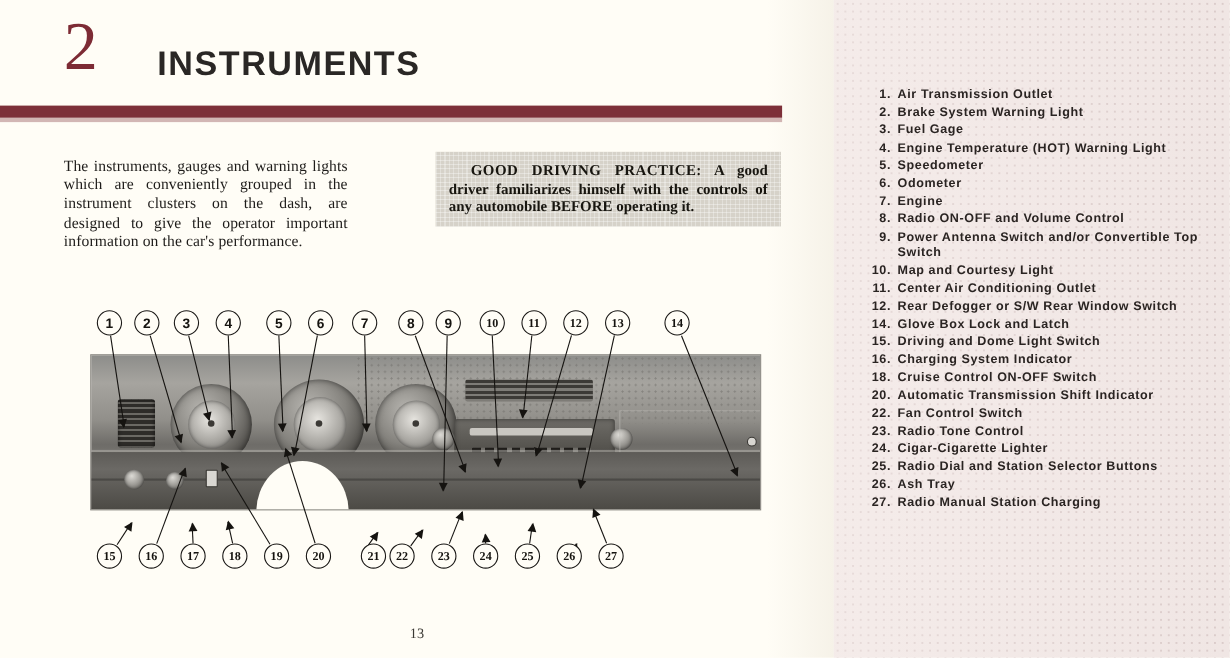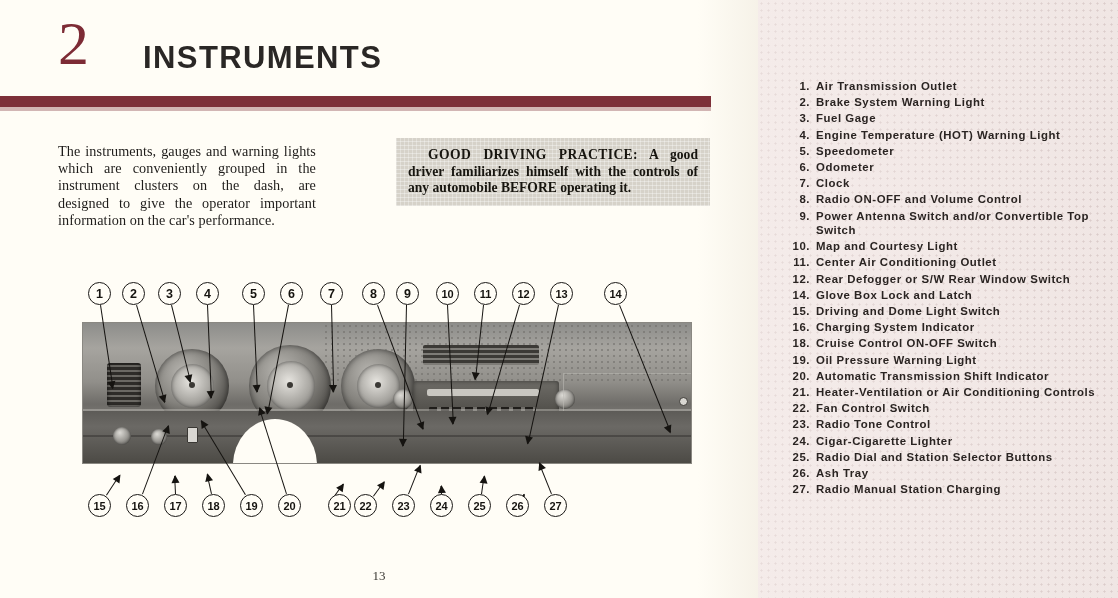--- a/index.html
+++ b/index.html
@@ -166,21 +166,21 @@
 
   
   .callout{
     position:absolute;width:23px;height:23px;border-radius:50%;
     border:1.6px solid #1a1816;background:#fffdf6;
     font-family:"Liberation Sans", sans-serif;
     font-size:12.5px;font-weight:700;color:#15130f;
     display:flex;align-items:center;justify-content:center;
     box-sizing:border-box;
   }
-  .callout.n2{font-size:11px;}
+  .callout.n2{font-size:11px;font-family:Liberation Serif, serif;}
   .lead-line{position:absolute;transform-origin:0 0;height:1.4px;background:#151310;}
   .lead-line:after{
     content:"";position:absolute;right:-1px;top:-3.2px;
     border-left:8px solid #151310;
     border-top:4px solid transparent;
     border-bottom:4px solid transparent;
   }
 
   .page-number{
     position:absolute;left:0;top:568px;width:758px;text-align:center;
@@ -359,21 +359,21 @@
         <div class="legend-item">
           <span class="idx">5.</span>
           <span class="lbl">Speedometer</span>
         </div>
         <div class="legend-item">
           <span class="idx">6.</span>
           <span class="lbl">Odometer</span>
         </div>
         <div class="legend-item">
           <span class="idx">7.</span>
-          <span class="lbl">Clock</span>
+          <span class="lbl">Engine</span>
         </div>
         <div class="legend-item">
           <span class="idx">8.</span>
           <span class="lbl">Radio ON-OFF and Volume Control</span>
         </div>
         <div class="legend-item">
           <span class="idx">9.</span>
           <span class="lbl">Power Antenna Switch and/or Convertible Top Switch</span>
         </div>
         <div class="legend-item">
@@ -398,32 +398,24 @@
         </div>
         <div class="legend-item">
           <span class="idx">16.</span>
           <span class="lbl">Charging System Indicator</span>
         </div>
         <div class="legend-item">
           <span class="idx">18.</span>
           <span class="lbl">Cruise Control ON-OFF Switch</span>
         </div>
         <div class="legend-item">
-          <span class="idx">19.</span>
-          <span class="lbl">Oil Pressure Warning Light</span>
-        </div>
-        <div class="legend-item">
           <span class="idx">20.</span>
           <span class="lbl">Automatic Transmission Shift Indicator</span>
         </div>
         <div class="legend-item">
-          <span class="idx">21.</span>
-          <span class="lbl">Heater-Ventilation or Air Conditioning Controls</span>
-        </div>
-        <div class="legend-item">
           <span class="idx">22.</span>
           <span class="lbl">Fan Control Switch</span>
         </div>
         <div class="legend-item">
           <span class="idx">23.</span>
           <span class="lbl">Radio Tone Control</span>
         </div>
         <div class="legend-item">
           <span class="idx">24.</span>
           <span class="lbl">Cigar-Cigarette Lighter</span>

